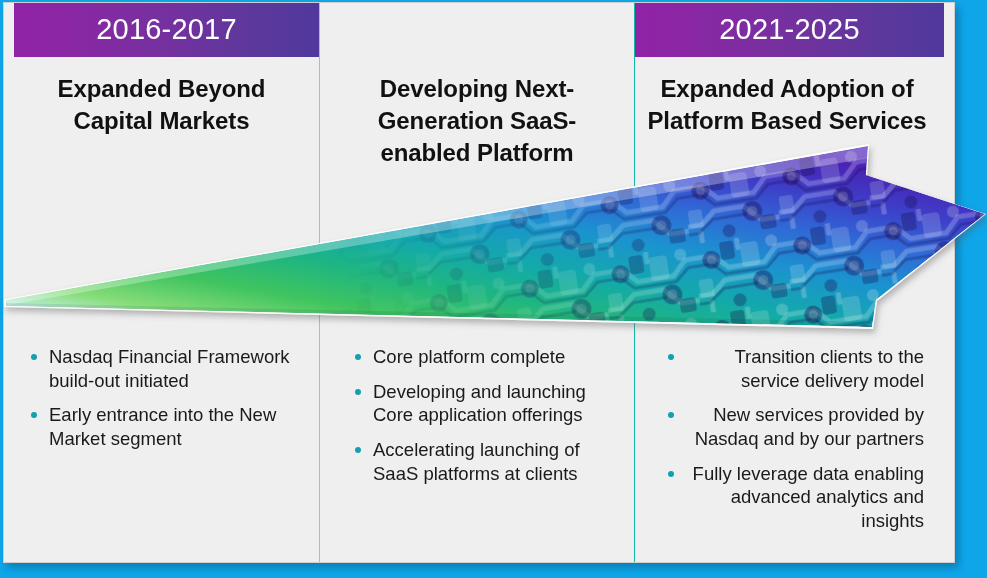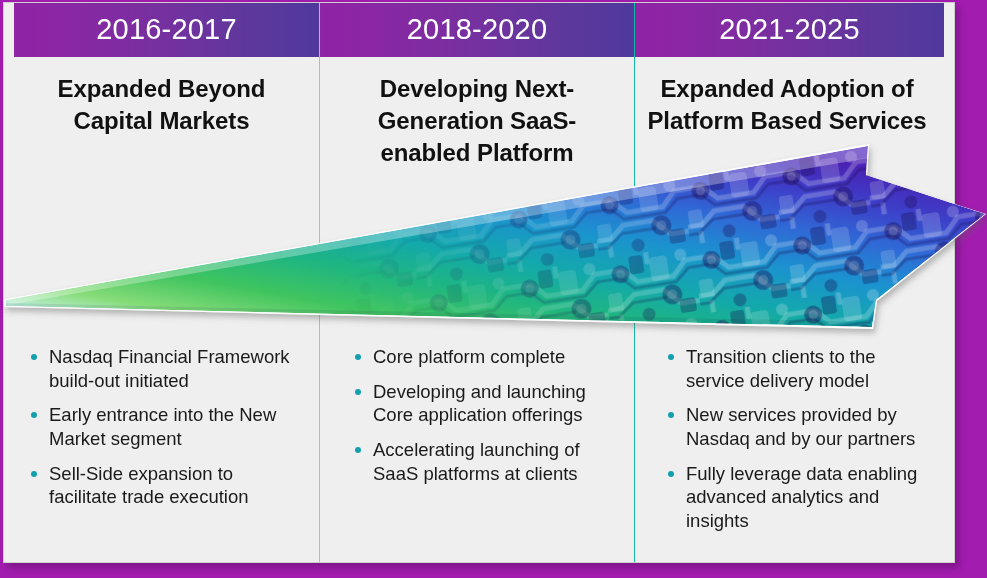--- a/index.html
+++ b/index.html
@@ -9,21 +9,21 @@
   }
   body {
     font-family: "Liberation Sans", sans-serif;
     -webkit-font-smoothing: antialiased;
   }
   #slide {
     position: relative;
     width: 987px;
     height: 578px;
     overflow: hidden;
-    background: #a21caf;
+    background: #0ea5e9;
   }
   
   .card {
     position: absolute;
     left: 3px;
     top: 2px;
     width: 952px;
     height: 561px;
     background: #efefef;
     border: 1px solid #cfcfcf;
@@ -93,21 +93,21 @@
   .bullets {
     position: absolute;
     top: 330px;
     left: 10px;
     right: 8px;
     margin: 12px;
     padding: 0;
     list-style: none;
   }
   .col-2 .bullets { left: 18px; right: 6px; }
-  .col-3 .bullets { left: 16px; right: 18px; }
+  .col-3 .bullets { left: 16px; right: 18px; text-align: right; }
 
   .bullets li {
     position: relative;
     padding-left: 23px;
     margin-bottom: 11px;
     font-size: 18.5px;
     line-height: 1.28;
     color: #1a1a1a;
   }
   .bullets li::before {
@@ -139,28 +139,24 @@
     <div class="columns">
 
       <div class="col col-1">
         <div class="band">
           <span class="band-title">2016-2017</span>
         </div>
         <div class="subhead">Expanded Beyond Capital Markets</div>
         <ul class="bullets">
           <li>Nasdaq Financial Framework build-out initiated</li>
           <li>Early entrance into the New Market segment</li>
-          <li>Sell-Side expansion to facilitate trade execution</li>
         </ul>
       </div>
 
       <div class="col col-2">
-        <div class="band">
-          <span class="band-title">2018-2020</span>
-        </div>
         <div class="subhead">Developing Next-Generation SaaS-enabled Platform</div>
         <ul class="bullets">
           <li>Core platform complete</li>
           <li>Developing and launching Core application offerings</li>
           <li>Accelerating launching of SaaS platforms at clients</li>
         </ul>
       </div>
 
       <div class="col col-3">
         <div class="band">

